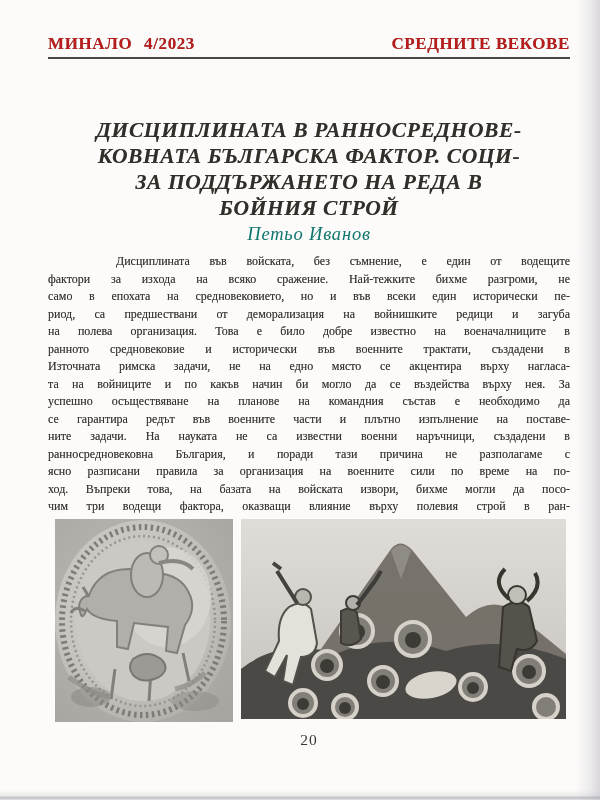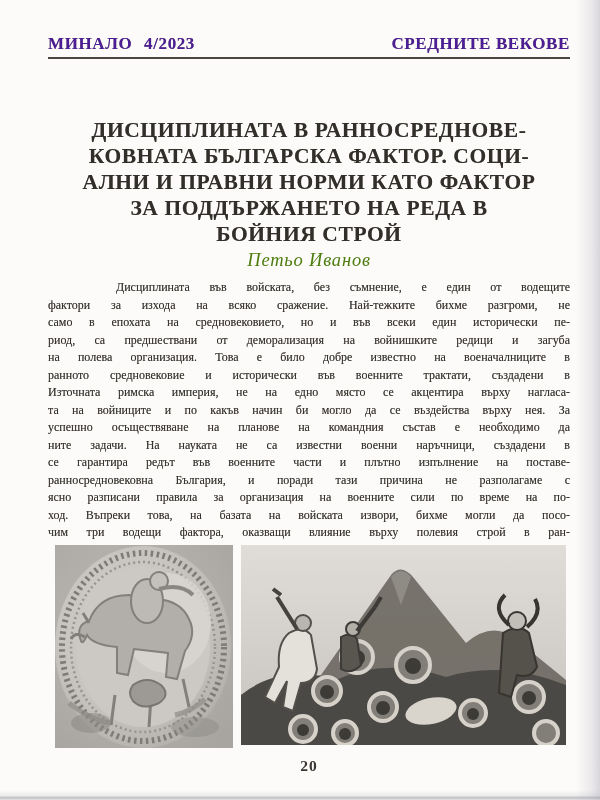--- a/index.html
+++ b/index.html
@@ -23,86 +23,86 @@
     position:absolute; left:0; bottom:0; width:100%; height:10px;
     background:linear-gradient(to bottom, rgba(200,200,205,0) 0%, rgba(190,190,196,0.25) 55%, rgba(160,160,168,0.65) 78%, rgba(205,205,210,0.5) 100%);
     pointer-events:none;
   }
   .content {
     position:absolute; top:0; left:0; width:600px; height:800px;
     padding:34px 30px 0 48px; box-sizing:border-box;
   }
   .running-head {
     display:flex; justify-content:space-between; align-items:baseline;
-    font-weight:bold; font-size:17px; letter-spacing:0.6px; color:#4c1d95;
+    font-weight:bold; font-size:17px; letter-spacing:0.6px; color:#b91c1c;
     border-bottom:2px solid #4a463f; padding-bottom:3px;
     text-shadow:0 0 0.5px rgba(58,54,49,0.55);
   }
   .running-head .left { word-spacing:7px; }
   .article-title {
     margin-top:58px; text-align:center;
     font-weight:bold; font-size:21.5px; line-height:26px;
     letter-spacing:0.6px; color:#322e29;
     text-shadow:0 0 0.6px rgba(50,46,41,0.5);
+    font-style:italic;
   }
   .author {
     margin-top:3px; text-align:center;
-    font-style:italic; font-size:18.5px; letter-spacing:0.8px; color:#4d7c0f;
+    font-style:italic; font-size:18.5px; letter-spacing:0.8px; color:#0f766e;
   }
   .body-text { margin-top:8px; }
   .body-line {
     font-size:12px; line-height:17.5px; color:#36322d;
     text-align:justify; text-align-last:justify;
     text-shadow:0 0 0.45px rgba(54,50,45,0.5);
     white-space:normal; overflow:hidden; height:17.5px;
   }
   .body-line:first-child { text-indent:68px; }
   .figures {
     margin-top:3px; display:flex; gap:8px; padding-left:7px;
   }
   .figure { flex:0 0 auto; }
   .figure svg { display:block; }
   .page-number {
     margin-top:9px; text-align:center;
-    font-weight:bold; font-size:15.5px; color:#3a3631; letter-spacing:1px;
+    font-weight:normal; font-size:15.5px; color:#3a3631; letter-spacing:1px;
   }
 </style>
 </head>
 <body>
 
 <div class="page">
   <div class="content">
 
     <div class="running-head">
       <span class="left">МИНАЛО 4/2023</span>
       <span class="right">СРЕДНИТЕ ВЕКОВЕ</span>
     </div>
 
     <div class="article-title">
         <div class="title-line">ДИСЦИПЛИНАТА В РАННОСРЕДНОВЕ-</div>
         <div class="title-line">КОВНАТА БЪЛГАРСКА ФАКТОР. СОЦИ-</div>
-        <div class="title-line">АЛНИ И ПРАВНИ НОРМИ КАТО ФАКТОР</div>
         <div class="title-line">ЗА ПОДДЪРЖАНЕТО НА РЕДА В</div>
         <div class="title-line">БОЙНИЯ СТРОЙ</div>
       </div>
 
     <div class="author">Петьо Иванов</div>
 
     <div class="body-text">
         <div class="body-line">Дисциплината във войската, без съмнение, е един от водещите</div>
         <div class="body-line">фактори за изхода на всяко сражение. Най-тежките бихме разгроми, не</div>
         <div class="body-line">само в епохата на средновековието, но и във всеки един исторически пе-</div>
         <div class="body-line">риод, са предшествани от деморализация на войнишките редици и загуба</div>
         <div class="body-line">на полева организация. Това е било добре известно на военачалниците в</div>
         <div class="body-line">ранното средновековие и исторически във военните трактати, създадени в</div>
-        <div class="body-line">Източната римска империя, не на едно място се акцентира върху нагласа-</div>
+        <div class="body-line">Източната римска задачи, не на едно място се акцентира върху нагласа-</div>
         <div class="body-line">та на войниците и по какъв начин би могло да се въздейства върху нея. За</div>
         <div class="body-line">успешно осъществяване на планове на командния състав е необходимо да</div>
+        <div class="body-line">се гарантира редът във военните части и плътно изпълнение на поставе-</div>
         <div class="body-line">ните задачи. На науката не са известни военни наръчници, създадени в</div>
-        <div class="body-line">се гарантира редът във военните части и плътно изпълнение на поставе-</div>
         <div class="body-line">ранносредновековна България, и поради тази причина не разполагаме с</div>
         <div class="body-line">ясно разписани правила за организация на военните сили по време на по-</div>
         <div class="body-line">ход. Въпреки това, на базата на войската извори, бихме могли да посо-</div>
         <div class="body-line">чим три водещи фактора, оказващи влияние върху полевия строй в ран-</div>
       </div>
 
     <div class="figures">
 
       <div class="figure">
         <svg width="178" height="203" viewBox="0 0 178 203">

